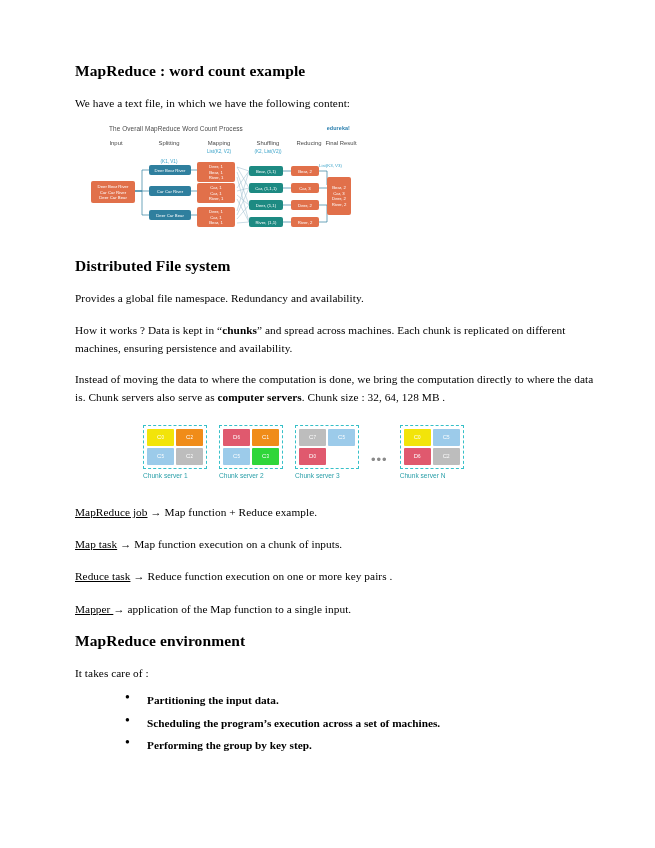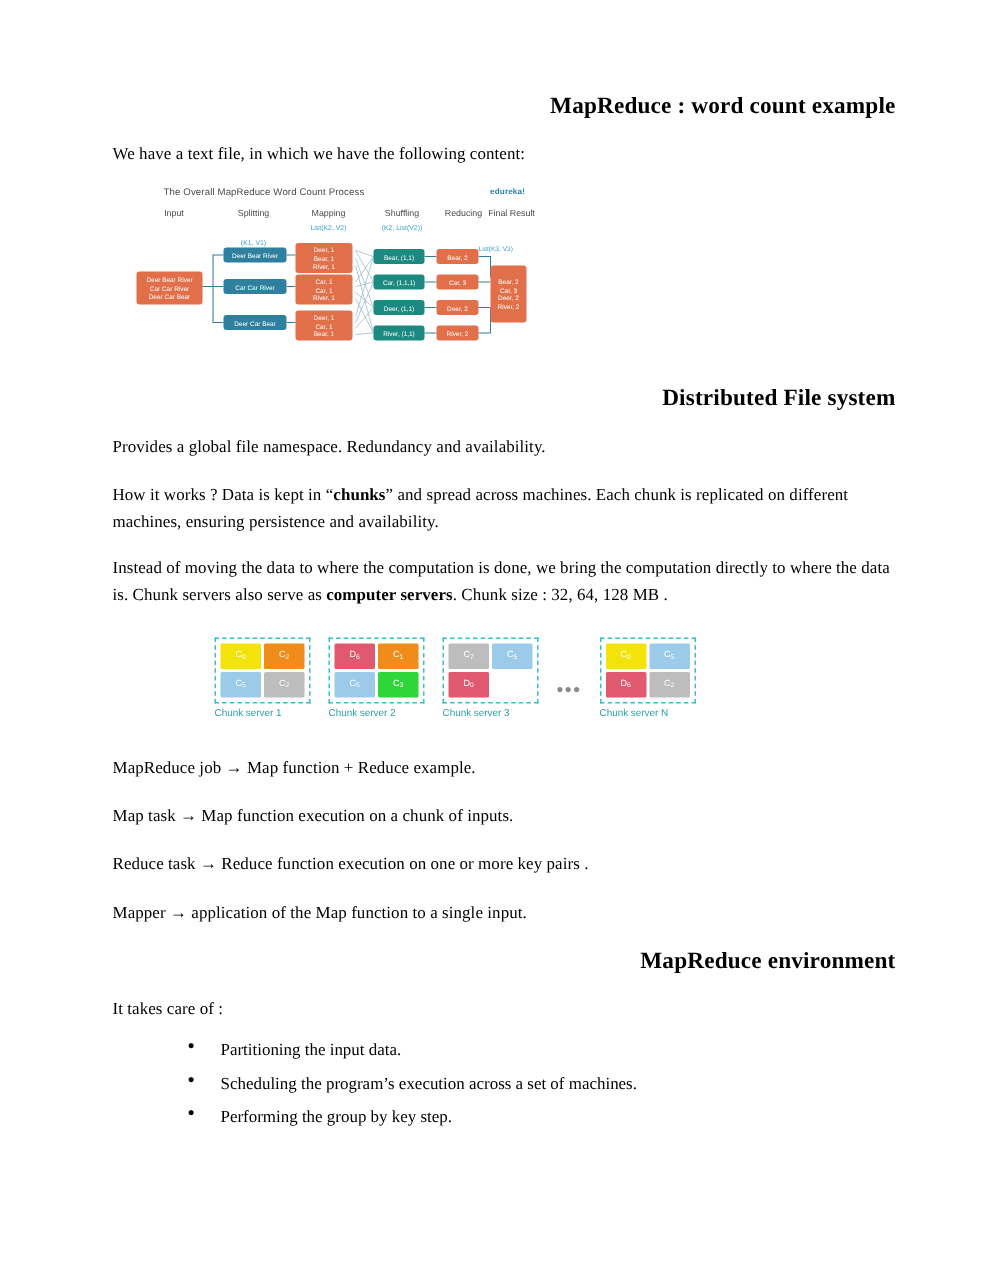--- a/index.html
+++ b/index.html
@@ -17,29 +17,28 @@
     width: 655px; height: 848px;
     box-sizing: border-box;
     padding: 62px 58px 0 75px;
   }
   h2.section {
     font-family: "Liberation Serif", "DejaVu Serif", serif;
     font-size: 15.5px;
     font-weight: bold;
     margin: 0 0 14px 0;
     letter-spacing: .1px;
-    text-align: right;
   }
   p.body {
     font-size: 11.3px;
     line-height: 1.62;
     margin: 0 0 13px 0;
     letter-spacing: .05px;
   }
-  .u { }
+  .u { text-decoration: underline; }
   .b { font-weight: bold; }
 
   
   .fig-row {
     display: flex;
     align-items: flex-start;
     margin: 6px 0 20px 0;
   }
   .mr-figure {
     width: 265px;
@@ -143,20 +142,21 @@
     font-size: 13px;
     letter-spacing: 1px;
     font-family: "Liberation Sans", "DejaVu Sans", sans-serif;
   }
 
   
   ul.bul {
     margin: 10px 0 15px 0;
     padding-left: 50px;
     list-style: none;
+    font-weight: bold;
   }
   ul.bul li {
     font-size: 11.3px;
     line-height: 1.55;
     margin-bottom: 5px;
     position: relative;
     padding-left: 22px;
   }
   ul.bul li::before {
     content: "\25CF";

